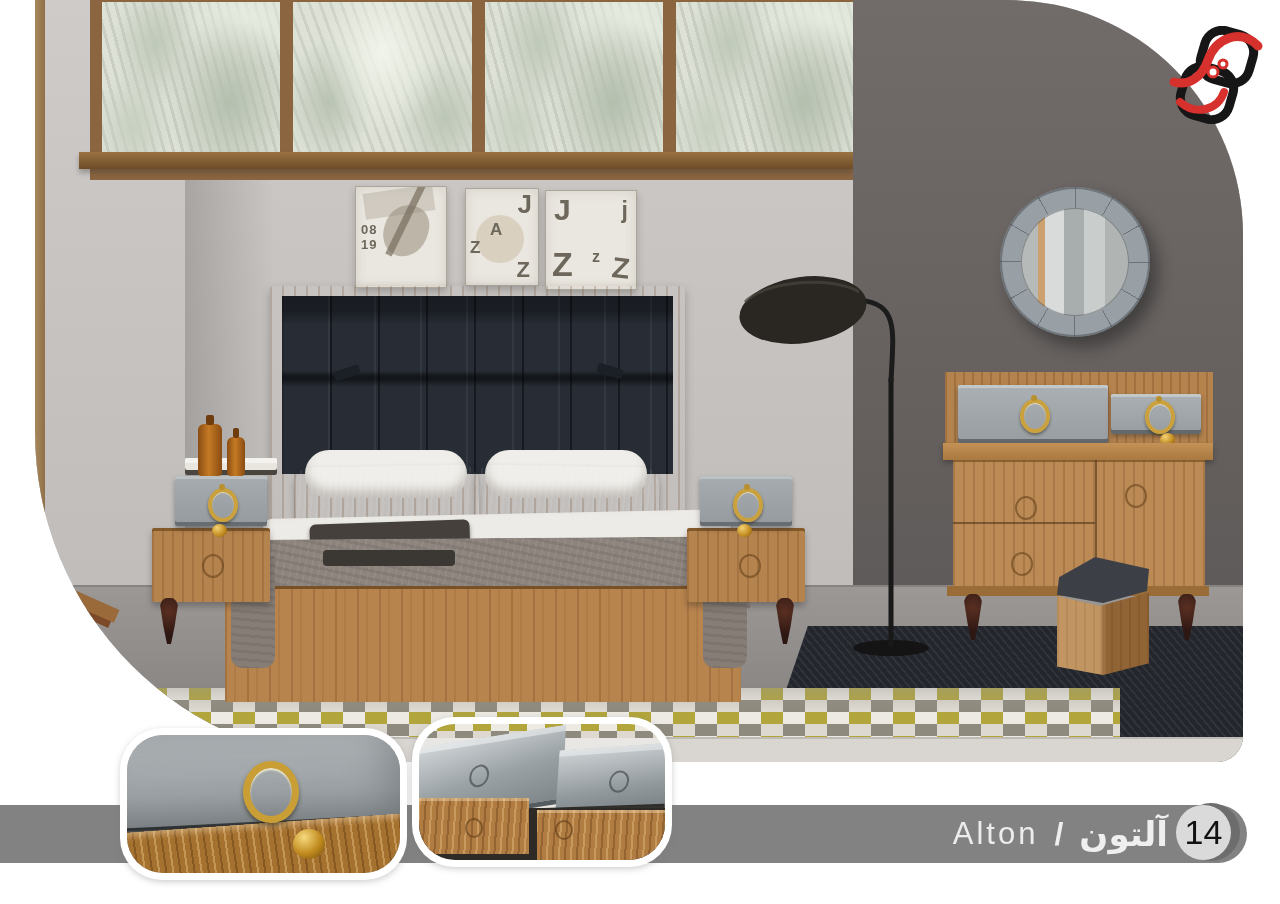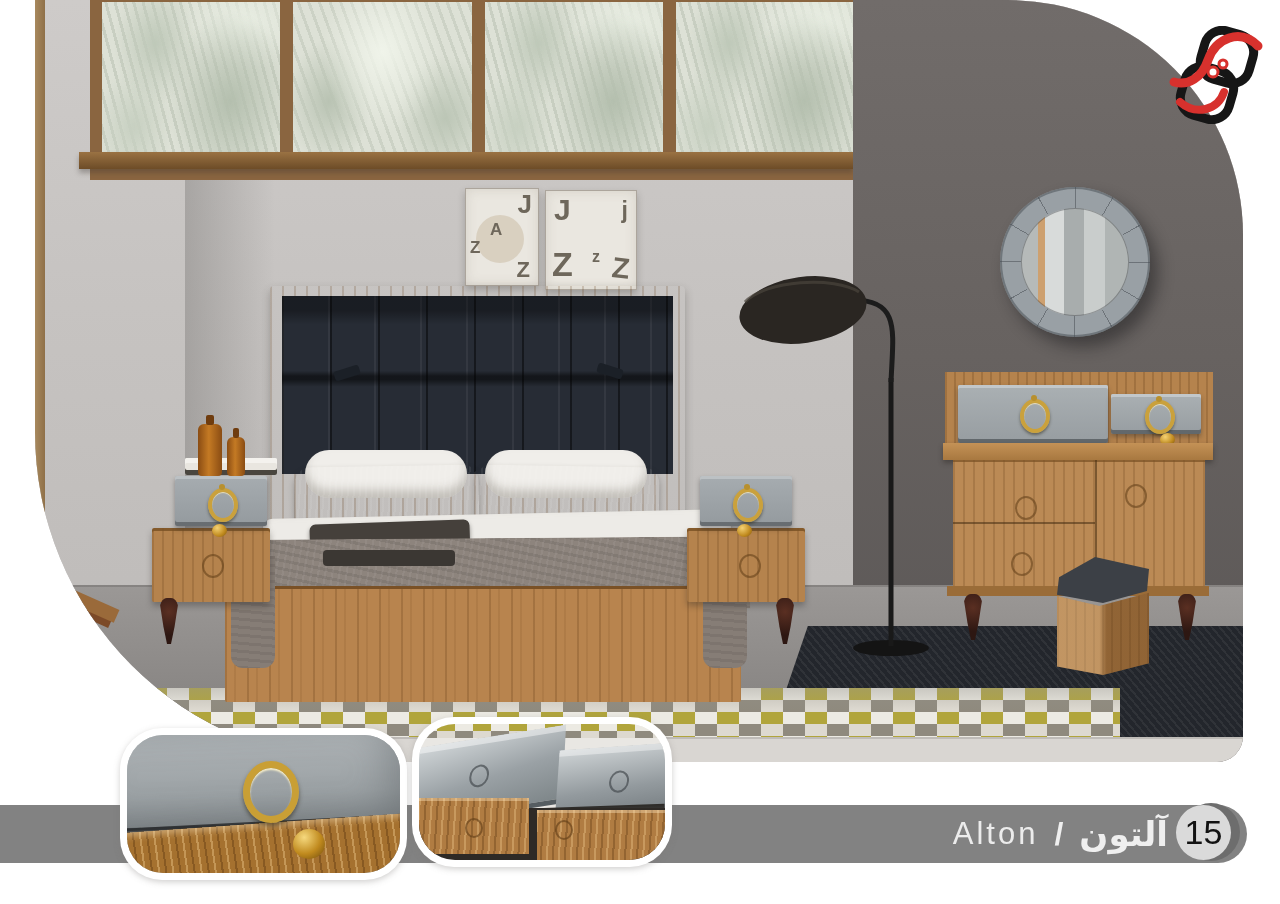--- a/index.html
+++ b/index.html
@@ -239,20 +239,29 @@
     <div class="window">
       <div class="pane"></div>
       <div class="pane bright"></div>
       <div class="pane"></div>
       <div class="pane"></div>
     </div>
     <div class="sill"></div>
 
     <div class="wall-dark"></div>
 
+    <div class="poster" style="left:320px;top:186px;width:90px;height:100px;">
+      <div class="p1-blob2"></div>
+      <div class="p1-blob"></div>
+      <div class="p1-neck"></div>
+      <div class="poster-num">
+        <div>08</div>
+        <div>19</div>
+      </div>
+    </div>
     <div class="poster" style="left:430px;top:188px;width:72px;height:96px;">
       <div class="p2-circle"></div>
       <span class="pl" style="right:6px;top:2px;font-size:26px;">J</span>
       <span class="pl" style="left:24px;top:32px;font-size:17px;">A</span>
       <span class="pl" style="left:4px;top:50px;font-size:17px;">Z</span>
       <span class="pl" style="right:8px;bottom:4px;font-size:22px;">Z</span>
     </div>
     <div class="poster" style="left:510px;top:190px;width:90px;height:98px;">
       <span class="pl" style="left:8px;top:4px;font-size:30px;">J</span>
       <span class="pl" style="right:8px;top:8px;font-size:23px;">j</span>
@@ -353,21 +362,21 @@
     </div>
   </div>
 
   <div class="footer-bar"></div>
   <div class="footer-label">
     <span class="lbl-en">Alton</span>
     <span class="lbl-sep">/</span>
     <span class="lbl-ar">آلتون</span>
   </div>
   <div class="badge-shadow"></div>
-  <div class="badge">15</div>
+  <div class="badge">14</div>
 
   <div class="crop" style="left:120px;top:728px;width:287px;height:152px;">
     <div class="crop-inner">
       <div class="c1-bg"></div>
       <div class="c1-drawer"></div>
       <div class="c1-shadow"></div>
       <div class="c1-wood"></div>
       <div class="c1-ball"></div>
       <div class="c1-ring"></div>
     </div>

